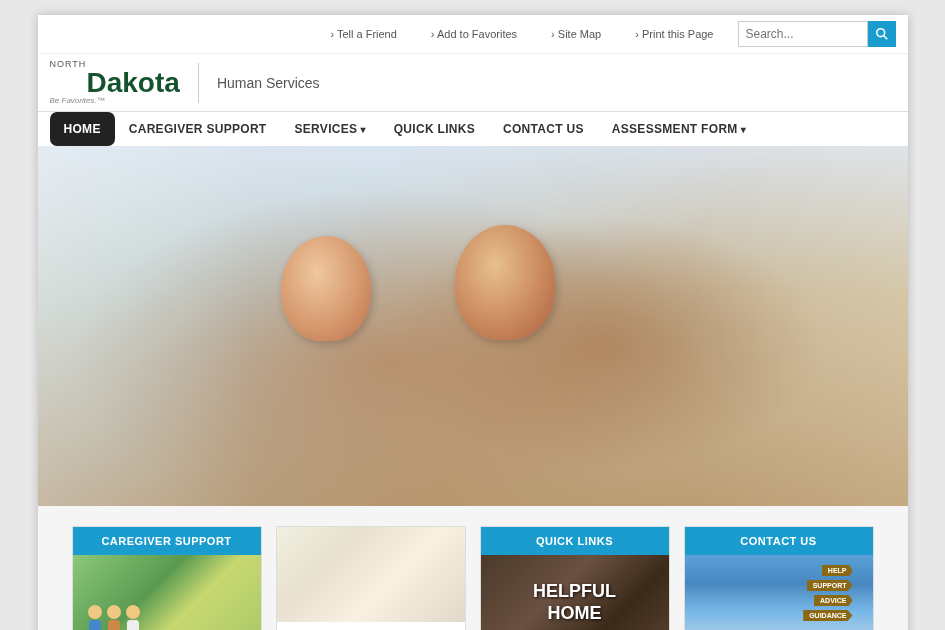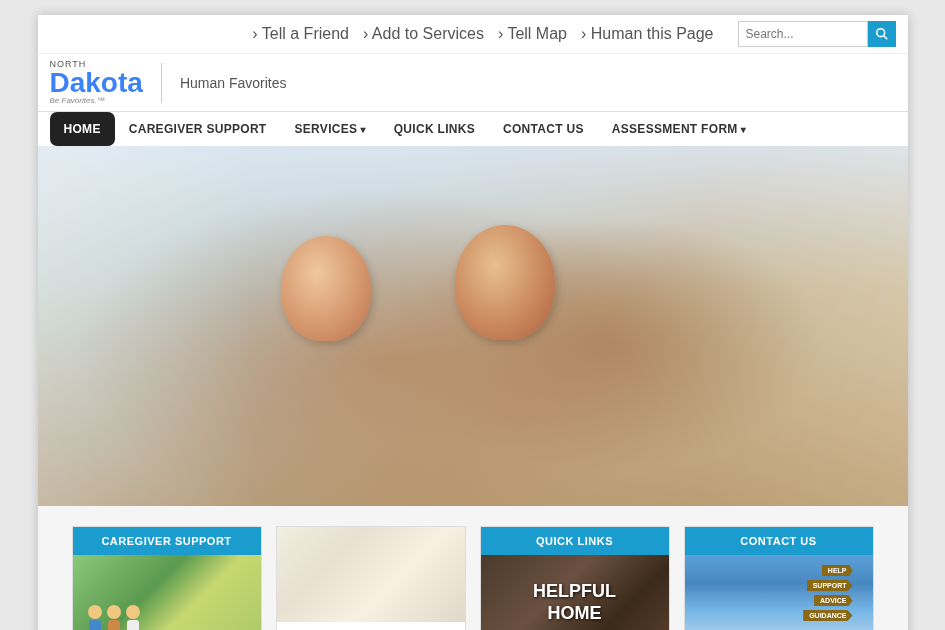--- a/index.html
+++ b/index.html
@@ -23,23 +23,24 @@
     .utility-bar {
       display: flex;
       align-items: center;
       justify-content: flex-end;
       padding: 6px 12px;
       background: #fff;
       border-bottom: 1px solid #eee;
       gap: 14px;
     }
     .utility-bar a {
-      font-size: 16px;
+      font-size: 11px;
       color: #555;
       text-decoration: none;
+      margin-left: 20px;
     }
     .utility-bar a:before {
       content: '› ';
       color: #555;
     }
     .search-wrapper {
       display: flex;
       align-items: center;
       margin-left: 10px;
       border-radius: 7px;
@@ -83,22 +84,23 @@
     }
     .logo-north {
       font-size: 9px;
       color: #555;
       letter-spacing: 1px;
       text-transform: uppercase;
     }
     .logo-dakota {
       font-size: 28px;
       font-weight: bold;
-      color: #3b82f6;
+      color: #14532d;
       line-height: 1;
+      margin-left: 37px;
     }
     .logo-tagline {
       font-size: 8px;
       color: #888;
       font-style: italic;
     }
     .logo-divider {
       width: 1px;
       height: 40px;
       background: #ccc;
@@ -311,43 +313,43 @@
     .figure-pink { background: #cc8844; }
     .figure-white { background: #eee; }
   </style>
 </head>
 <body>
 
 <div class="page-wrapper">
 
   <div class="utility-bar">
     <a href="#">Tell a Friend</a>
-    <a href="#">Add to Services</a>
-    <a href="#">Tell Map</a>
-    <a href="#">Human this Page</a>
+    <a href="#">Add to Favorites</a>
+    <a href="#">Site Map</a>
+    <a href="#">Print this Page</a>
     <div class="search-wrapper">
       <input class="search-input" type="text" placeholder="Search..." style="">
       <button class="search-btn">
         <svg viewBox="0 0 16 16">
           <circle cx="6.5" cy="6.5" r="4.5" fill="none" stroke="white" stroke-width="1.8"></circle>
           <line x1="10" y1="10" x2="14" y2="14" stroke="white" stroke-width="1.8"></line>
         </svg>
       </button>
     </div>
   </div>
 
   <div class="header">
     <div class="logo-area">
       <div class="logo-nd">
         <span class="logo-north">NORTH</span>
         <span class="logo-dakota">Dakota</span>
         <span class="logo-tagline">Be Favorites.™</span>
       </div>
       <div class="logo-divider"></div>
-      <span class="logo-hs">Human Favorites</span>
+      <span class="logo-hs">Human Services</span>
     </div>
   </div>
 
   <div class="nav-bar">
     <a class="nav-item active" href="#">HOME</a>
     <a class="nav-item" href="#">CAREGIVER SUPPORT</a>
     <a class="nav-item" href="#">SERVICES <span class="caret">▾</span></a>
     <a class="nav-item" href="#">QUICK LINKS</a>
     <a class="nav-item" href="#">CONTACT US</a>
     <a class="nav-item" href="#">ASSESSMENT FORM <span class="caret">▾</span></a>

